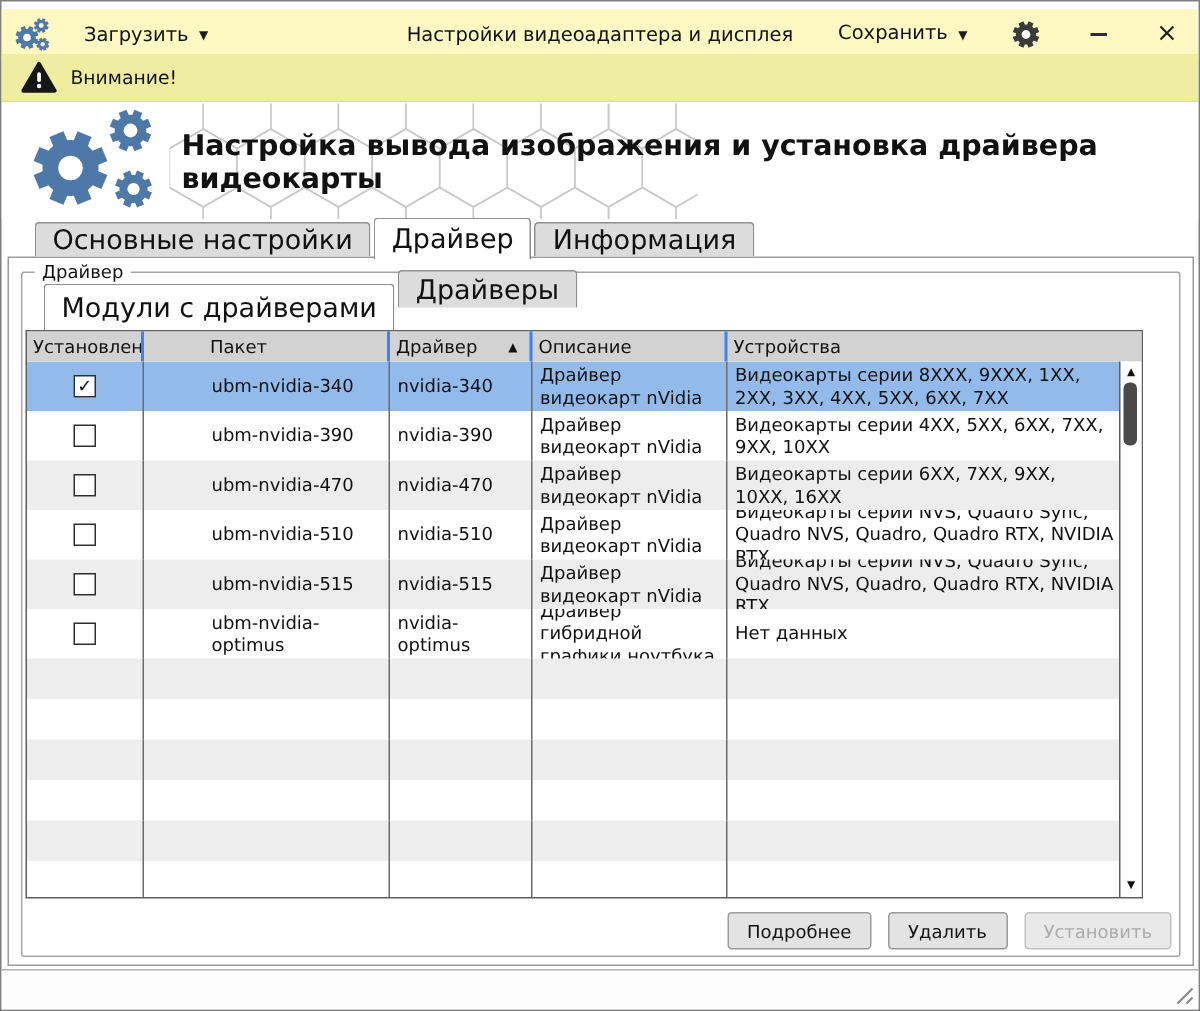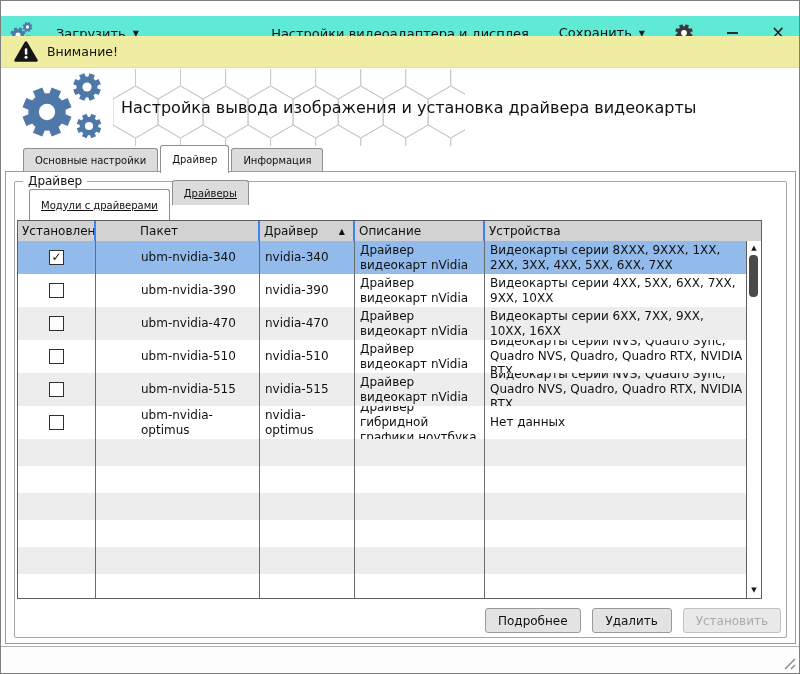--- a/index.html
+++ b/index.html
@@ -1,44 +1,44 @@
 <!DOCTYPE html>
 <html><head>
 <meta charset="utf-8">
 <style>
   html,body{margin:0;padding:0;background:#e8e8e8;}
   *{font-family:"DejaVu Sans","Liberation Sans",sans-serif;}
   .window{width:800px;height:674px;position:relative;background:#ffffff;border:1px solid #7f7f7f;box-sizing:border-box;overflow:hidden;color:#111;}
   
-  .titlebar{position:absolute;left:0;top:15px;right:0;height:34px;background:#5eead4;border-bottom:1px solid #b0b0b0;display:flex;align-items:center;}
+  .titlebar{position:absolute;left:0;top:5px;right:0;height:34px;background:#fef9c3;border-bottom:1px solid #b0b0b0;display:flex;align-items:center;}
   .app-icon{position:absolute;left:8px;top:4px;}
   .tb-btn{display:flex;align-items:center;gap:7px;font-size:13px;cursor:default;}
   .tb-load{margin-left:55px;}
   .dd{font-size:8px;color:#1c1c1c;padding-top:1px;}
   .tb-title{position:absolute;left:50%;transform:translateX(-50%);font-size:13px;white-space:nowrap;}
   .tb-right{position:absolute;right:12px;top:0;height:33px;display:flex;align-items:center;gap:28px;}
   .win-btn{display:flex;align-items:center;justify-content:center;width:18px;height:20px;}
   .minbar{display:block;width:11px;height:2px;background:#2d2d2d;}
   .closeglyph{font-size:17px;line-height:1;color:#1c1c1c;}
   
   .warnbar{position:absolute;top:35px;left:0;right:0;height:32px;background:#eeeda1;border-bottom:1px solid #e2e19c;display:flex;align-items:center;gap:9px;padding-left:13px;box-sizing:border-box;font-size:12.5px;}
   
   .header{position:absolute;top:68px;left:0;right:0;height:77px;background:#fff;overflow:hidden;}
   .hexes{position:absolute;left:112px;top:0;width:352px;height:77px;}
   .big-gears{position:absolute;left:13px;top:3px;}
-  .header-title{position:absolute;left:120px;top:0;height:77px;display:flex;align-items:center;font-weight:normal;font-size:16px;z-index:2;}
+  .header-title{position:absolute;left:120px;top:0;height:77px;display:flex;align-items:center;font-weight:bold;font-size:19px;z-index:2;}
   
   .main-tabs{position:absolute;left:22px;top:144px;height:28px;display:flex;align-items:flex-end;z-index:5;}
-  .tab{box-sizing:border-box;height:23px;margin-bottom:2px;margin-right:2px;background:#dcdcdc;border:1px solid #8f8f8f;border-bottom:none;border-radius:3px 3px 0 0;padding:0 11px;display:flex;align-items:center;font-size:10px;white-space:nowrap;cursor:default;}
+  .tab{box-sizing:border-box;height:23px;margin-bottom:2px;margin-right:2px;background:#dcdcdc;border:1px solid #8f8f8f;border-bottom:none;border-radius:3px 3px 0 0;padding:0 11px;display:flex;align-items:center;font-size:18px;white-space:nowrap;cursor:default;}
   .tab.active{height:28px;margin-bottom:0;background:#fff;}
   
   .pane{position:absolute;left:4px;right:3px;top:170px;height:473px;border:1px solid #9b9b9b;background:#fff;box-sizing:border-box;}
   .groupbox{position:absolute;left:8px;top:9px;right:8px;bottom:5px;border:1px solid #a6a6a6;border-radius:2px;}
   .gb-label{position:absolute;top:-8px;left:8px;background:#fff;padding:0 5px;font-size:12px;}
-  .inner-tabs{position:absolute;left:14px;top:7px;height:31px;display:flex;align-items:flex-end;z-index:4;text-decoration:underline;}
+  .inner-tabs{position:absolute;left:14px;top:7px;height:31px;display:flex;align-items:flex-end;z-index:4;}
   .inner-tabs .tab{height:25px;margin-bottom:15px;}
   .inner-tabs .tab.active{height:31px;margin-bottom:0;}
   
   .table{position:absolute;left:2px;top:38px;width:745px;height:379px;border:1px solid #5f5f5f;box-sizing:border-box;background:#fff;}
   .thead{display:flex;height:20px;background:#d2d2d2;}
   .th{box-sizing:border-box;border-right:2px solid #3b82f6;display:flex;align-items:center;padding-left:4px;font-size:12px;white-space:nowrap;overflow:hidden;cursor:default;}
   .th:last-child{border-right:none;}
   .c0{width:78px;flex:none;} .c1{width:124px;flex:none;margin-left:40px;} .c2{width:95px;flex:none;} .c3{width:130px;flex:none;} .c4{flex:1;}
   .sort{margin-left:auto;margin-right:8px;font-size:8px;}
   .tbody{position:absolute;left:0;top:20px;right:0;bottom:0;}

